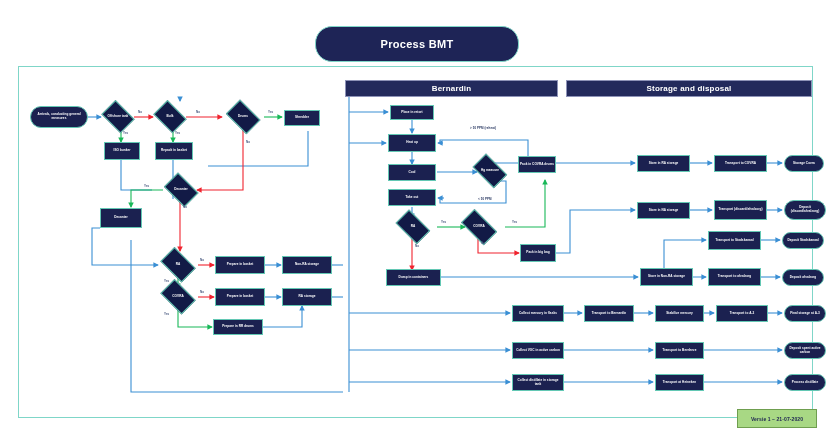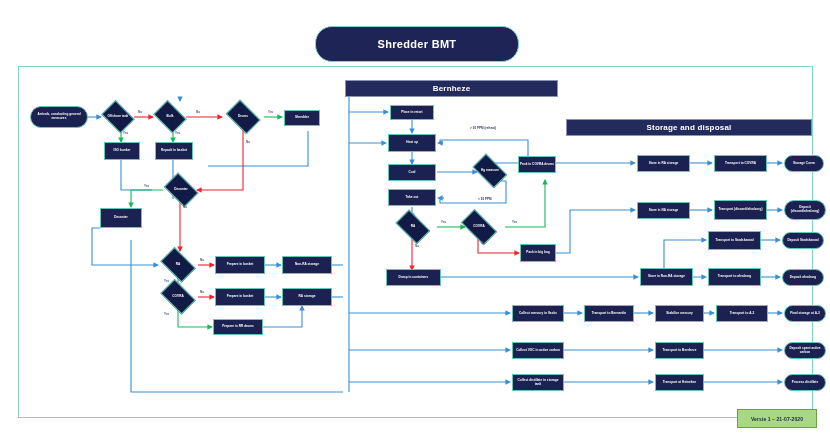--- a/index.html
+++ b/index.html
@@ -8,21 +8,21 @@
   #board{position:absolute;left:18px;top:66px;width:795px;height:352px;background:#ffffff;border:1px solid #7fd6c8;box-sizing:border-box;}
   #svg-layer{position:absolute;left:0;top:0;width:830px;height:434px;pointer-events:none;}
 
   .title-pill{position:absolute;left:315px;top:26px;width:202px;height:34px;border-radius:17px;background:#1e2456;border:1px solid #7fd6c8;
     display:flex;align-items:center;justify-content:center;color:#ffffff;font-size:11px;font-weight:bold;letter-spacing:.3px;}
 
   .lane-header{position:absolute;height:17px;background:#232a5c;border:1px solid #8e93b8;box-sizing:border-box;
     display:flex;align-items:center;justify-content:center;color:#ffffff;font-size:8px;font-weight:bold;letter-spacing:.2px;}
   #lane-a{left:32px;top:80px;width:305px;}
   #lane-b{left:345px;top:80px;width:213px;}
-  #lane-c{left:566px;top:80px;width:246px;margin-top:39px;}
+  #lane-c{left:566px;top:80px;width:246px;}
 
   .node{position:absolute;box-sizing:border-box;background:#1b2150;border:1px solid #63c8b4;
     display:flex;align-items:center;justify-content:center;text-align:center;color:#ffffff;
     font-size:3.1px;line-height:1.25;font-weight:bold;padding:1px;letter-spacing:.05px;}
   .node.round{border-radius:999px;}
   .node.diamond{background:transparent;border:none;}
   .diamond .dshape{position:absolute;left:50%;top:50%;width:70.7%;height:70.7%;transform:translate(-50%,-50%) rotate(45deg);
     background:#121a46;border:1px solid #63c8b4;}
   .diamond .dtext{position:relative;z-index:2;}
 
@@ -30,21 +30,21 @@
   .edge-label.dark{color:#2b3a63;}
 
   .version-badge{position:absolute;left:737px;top:409px;width:78px;height:17px;background:#a8d884;border:1px solid #6f9e4f;
     display:flex;align-items:center;justify-content:center;color:#1b2150;font-size:5px;font-weight:bold;letter-spacing:.1px;}
 </style>
 </head>
 <body>
 
 <div id="canvas">
 
-  <div class="title-pill">Shredder BMT</div>
+  <div class="title-pill">Process BMT</div>
 
   <div id="board"></div>
 
   <svg id="svg-layer" xmlns="http://www.w3.org/2000/svg">
     <defs>
       <marker id="ab" markerWidth="5" markerHeight="5" refX="4.2" refY="2.5" orient="auto">
         <path d="M0,0 L5,2.5 L0,5 z" fill="#3a8fd4"></path>
       </marker>
       <marker id="ag" markerWidth="5" markerHeight="5" refX="4.2" refY="2.5" orient="auto">
         <path d="M0,0 L5,2.5 L0,5 z" fill="#18b858"></path>
@@ -131,21 +131,21 @@
       <path d="M768,313 L782,313" stroke="#3a8fd4" marker-end="url(#ab)"></path>
 
       <path d="M564,350 L653,350" stroke="#3a8fd4" marker-end="url(#ab)"></path>
       <path d="M704,350 L782,350" stroke="#3a8fd4" marker-end="url(#ab)"></path>
 
       <path d="M564,382 L653,382" stroke="#3a8fd4" marker-end="url(#ab)"></path>
       <path d="M704,382 L782,382" stroke="#3a8fd4" marker-end="url(#ab)"></path>
     </g>
   </svg>
 
-  <div class="lane-header" id="lane-b">Bernheze</div>
+  <div class="lane-header" id="lane-b">Bernardin</div>
   <div class="lane-header" id="lane-c">Storage and disposal</div>
 
   <div class="node round" style="left:30px;top:106px;width:58px;height:22px;">Arrivals, conducting general measures</div>
 
   <div class="node diamond" style="left:100px;top:104px;width:36px;height:26px;">
     <span class="dshape"></span>
     <span class="dtext">Offshore tank</span>
   </div>
   <div class="node" style="left:104px;top:142px;width:36px;height:18px;">ISO bunker</div>
 

